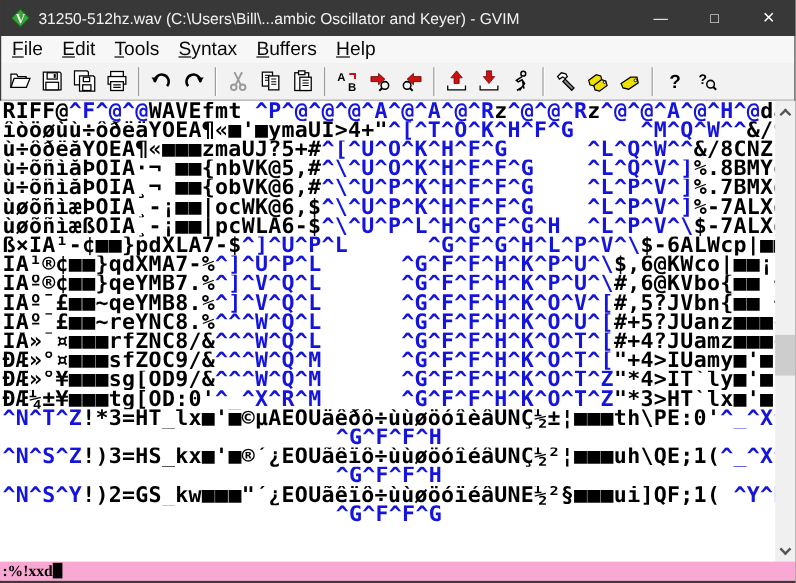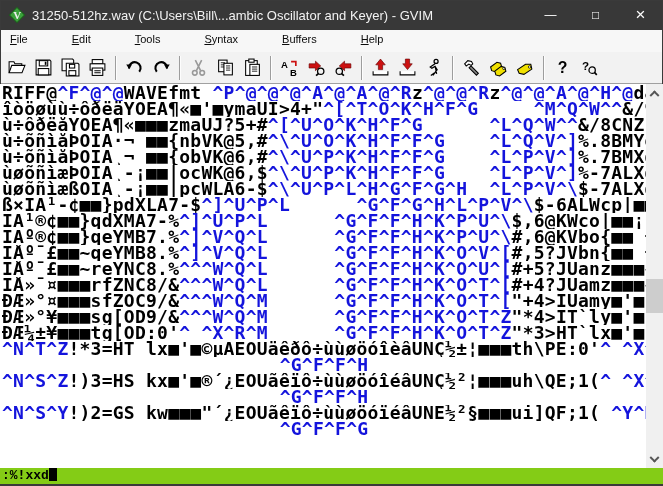--- a/index.html
+++ b/index.html
@@ -16,21 +16,21 @@
   }
   .titlebar .app-icon { width:18px; height:18px; margin:0 6px 0 8px; flex:0 0 auto; }
   .titlebar .title-text { flex:1 1 auto; white-space:nowrap; overflow:hidden; }
   .win-btn { width:45px; height:30px; line-height:30px; text-align:center; color:#fff; flex:0 0 auto; }
   .win-btn.min { font-size:12px; }
   .win-btn.max { font-size:12px; }
   .win-btn.close { font-size:17px; }
   
   .menubar {
     height:22px; background:#f7f7f7; display:flex; align-items:stretch;
-    font-size:11px; color:#0a0a0a; padding-left:2px;gap:28px;
+    font-size:16px; color:#0a0a0a; padding-left:2px;
   }
   .menu-item { padding:3px 8px 0 8px; }
   .menu-item u { text-decoration:underline; }
   
   .toolbar {
     height:32px; background:#f2f2f2; border-bottom:1px solid #a0a0a0;
     display:flex; align-items:center; padding-left:3px;
   }
   .tool-btn { width:27px; height:26px; display:flex; align-items:center; justify-content:center; }
   .tool-btn svg { width:19px; height:19px; }
@@ -39,22 +39,22 @@
   .main { position:relative; height:400px; background:#fff; }
   .editor-text {
     position:absolute; left:0; top:0; right:17px; bottom:0;
     font-family:"DejaVu Sans Mono", monospace; font-size:18px; font-weight:bold;
     color:var(--text,#000); padding:1px 0 0 2px; overflow:hidden;text-align:center;
   }
   .erow { height:16px; line-height:16px; white-space:pre; overflow:hidden; letter-spacing:0.24px; }
   .ctrl { color:var(--ctrl,#1414dc); }
   .cmdline {
     position:absolute; left:0; bottom:0; height:16px; width:100%;
-    font-family:Liberation Mono, monospace; font-size:13px; font-weight:bold;
-    line-height:16px; white-space:pre; padding-left:2px; background:#84cc16;
+    font-family:Liberation Serif, serif; font-size:13px; font-weight:bold;
+    line-height:16px; white-space:pre; padding-left:2px; background:#f9a8d4;
   }
   .cursor-block { display:inline-block; width:8px; height:13px; background:#000; vertical-align:-2px; }
   
   .scrollbar { position:absolute; top:0; right:0; width:17px; height:385px; background:#f0f0f0; }
   .sb-btn { position:absolute; left:0; width:17px; height:17px; display:flex; align-items:center; justify-content:center; }
   .sb-btn.up { top:0; } .sb-btn.down { bottom:0; }
   .chev { width:7px; height:7px; }
   .chev.up { border-left:2px solid #555; border-top:2px solid #555; transform:rotate(45deg) translate(2px,2px); }
   .chev.down { border-right:2px solid #555; border-bottom:2px solid #555; transform:rotate(45deg) translate(-2px,-2px); }
   .sb-thumb { position:absolute; left:0; top:195px; width:17px; height:34px; background:#cdcdcd; }

